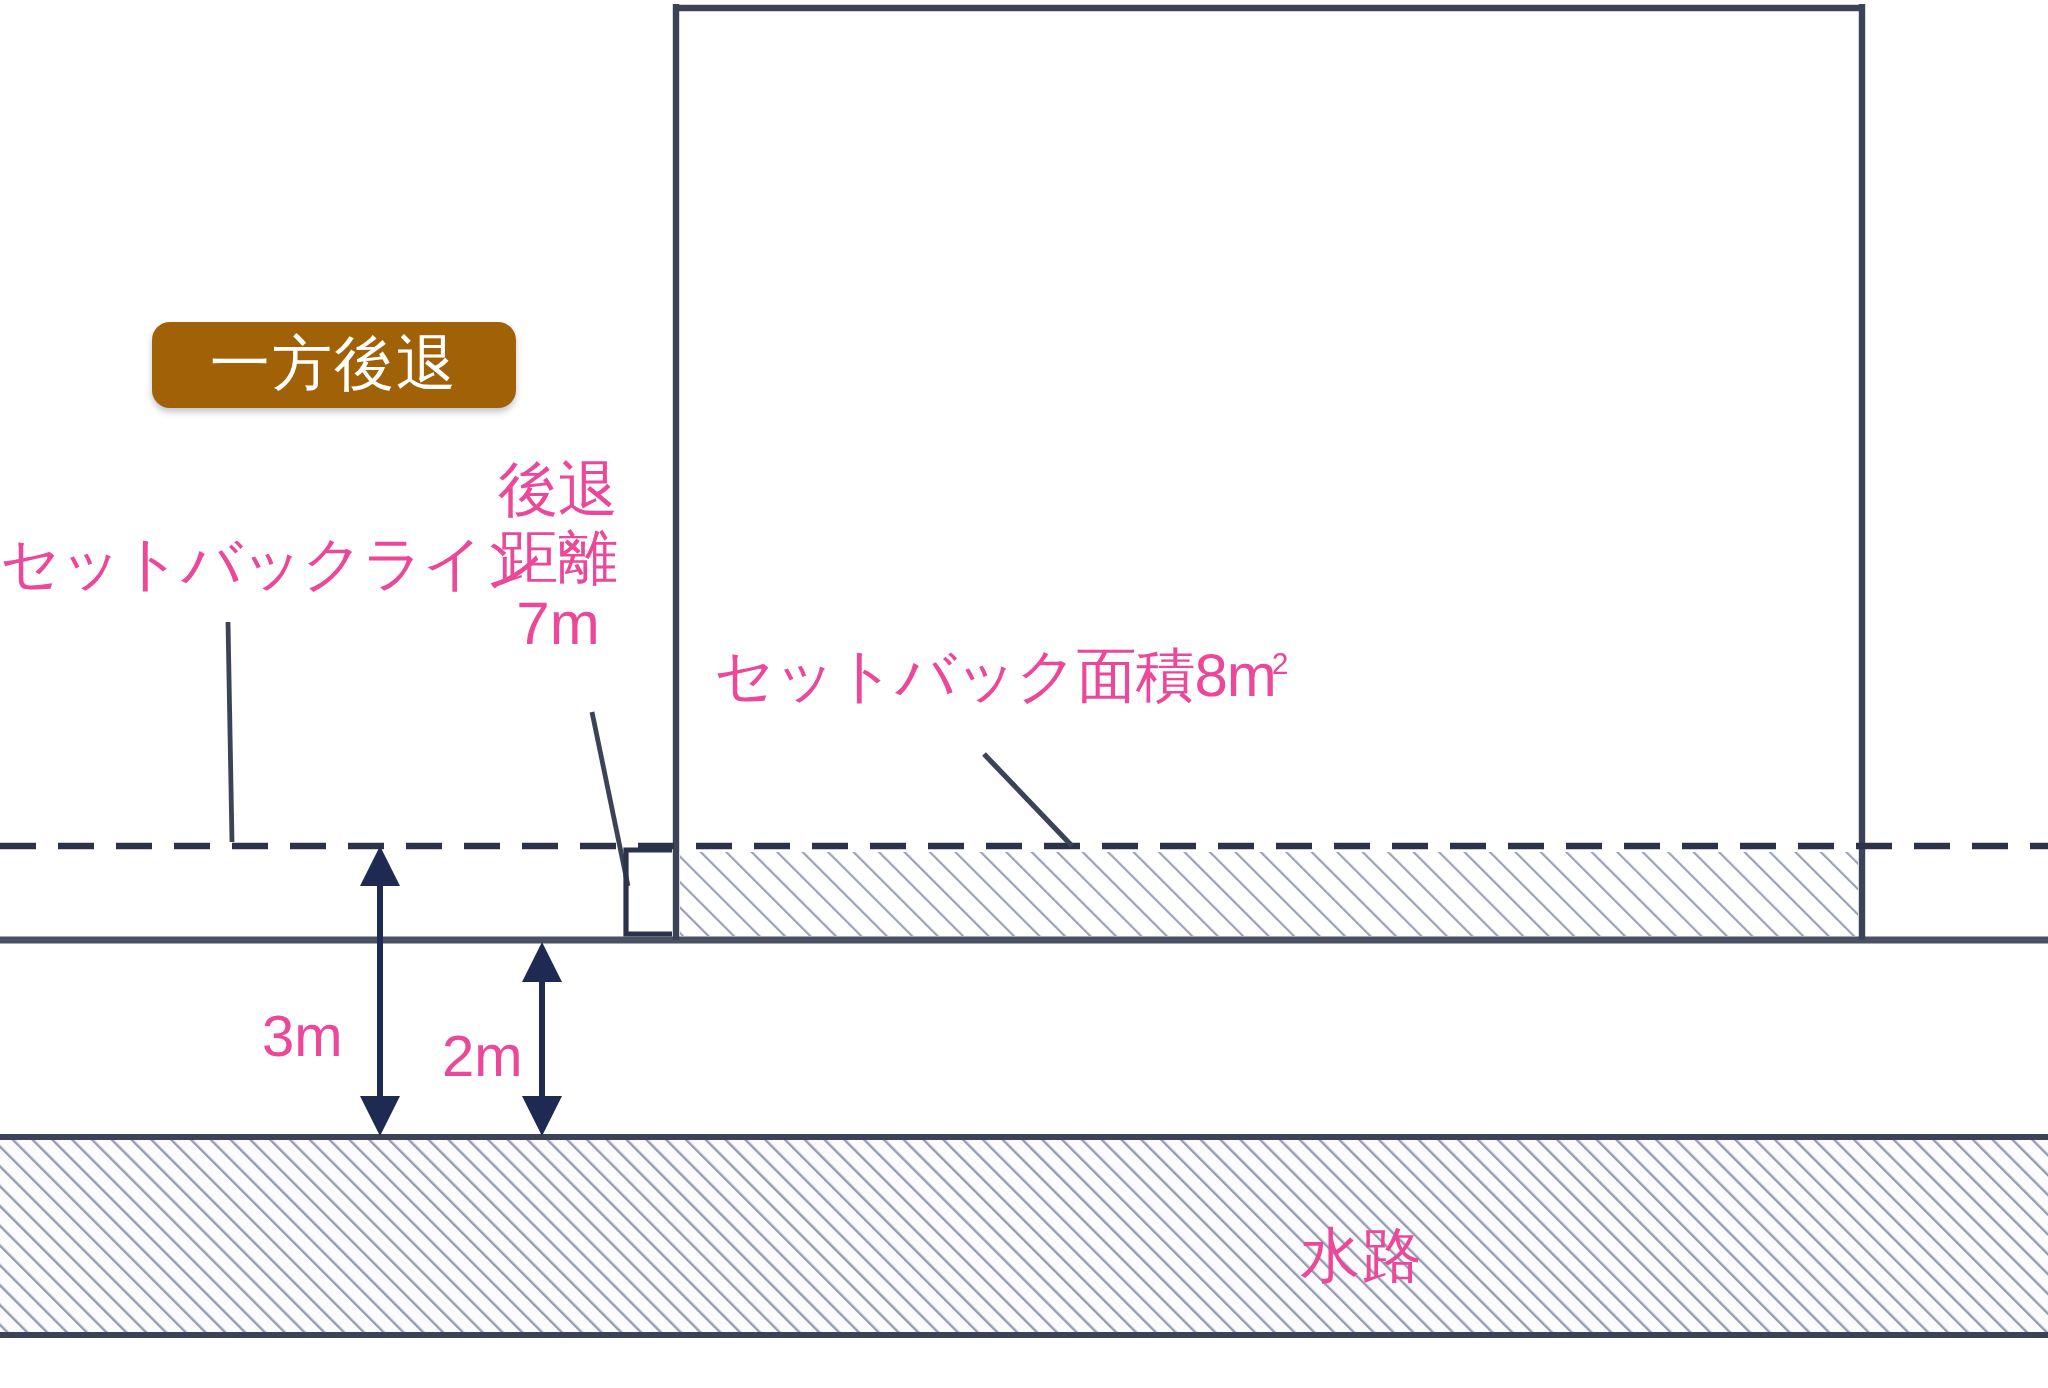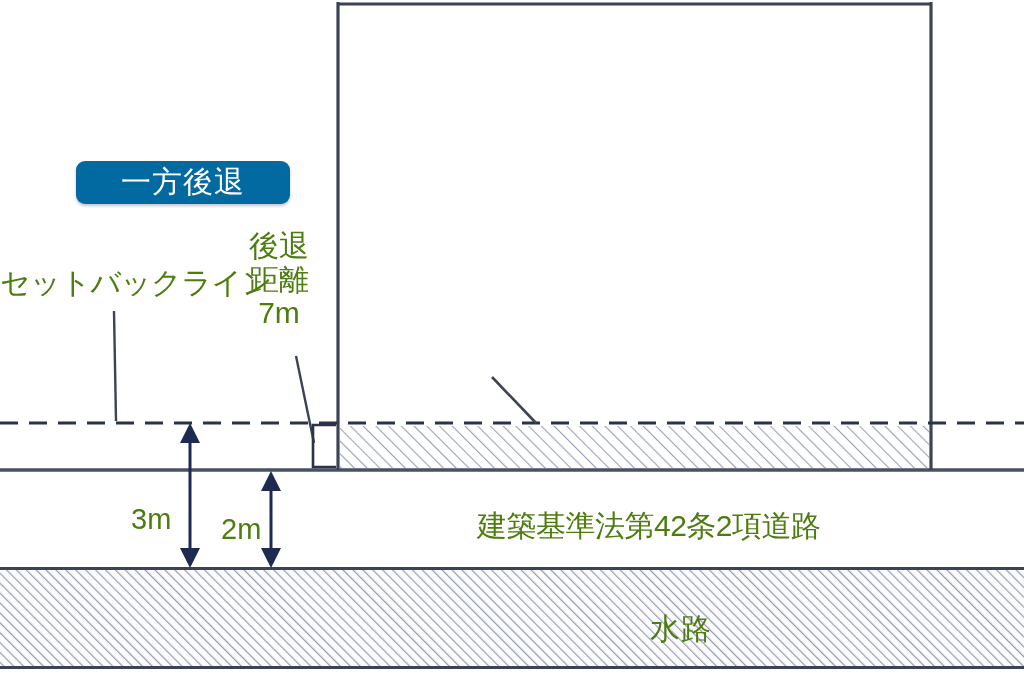--- a/index.html
+++ b/index.html
@@ -20,32 +20,32 @@
   }
   svg.layer {
     position: absolute;
     left: 0;
     top: 0;
     width: 1024px;
     height: 694px;
   }
   .lbl {
     position: absolute;
-    color: #4d7c0f;
+    color: #ec4899;
     font-family: "Liberation Sans", "DejaVu Sans", sans-serif;
     white-space: nowrap;
     line-height: 1.12;
   }
   #badge {
     position: absolute;
     left: 76px;
     top: 161px;
-    width: 214px;
+    width: 182px;
     height: 43px;
-    background: #0369a1;
+    background: #a16207;
     border-radius: 9px;
     box-shadow: 0 2px 3px rgba(40,50,80,0.28);
     display: flex;
     align-items: center;
     justify-content: center;
   }
   #badge-text {
     color: #ffffff;
     font-size: 30px;
     letter-spacing: 1px;
@@ -173,22 +173,24 @@
   </div>
 
   <div class="lbl" id="lbl-setback-line">セットバックライン</div>
 
   <div class="lbl" id="lbl-taikyo">
     <div>後退</div>
     <div>距離</div>
     <div>7m</div>
   </div>
 
+  <div class="lbl" id="lbl-area">
+    <span>セットバック面積8m</span><span class="sup">2</span>
+  </div>
 
-  <div class="lbl" id="lbl-road">建築基準法第42条2項道路</div>
 
   <div class="lbl" id="lbl-water">水路</div>
 
   <div class="lbl" id="lbl-4m">3m</div>
 
   <div class="lbl" id="lbl-3m">2m</div>
 
 </div>
 
 </body></html>

